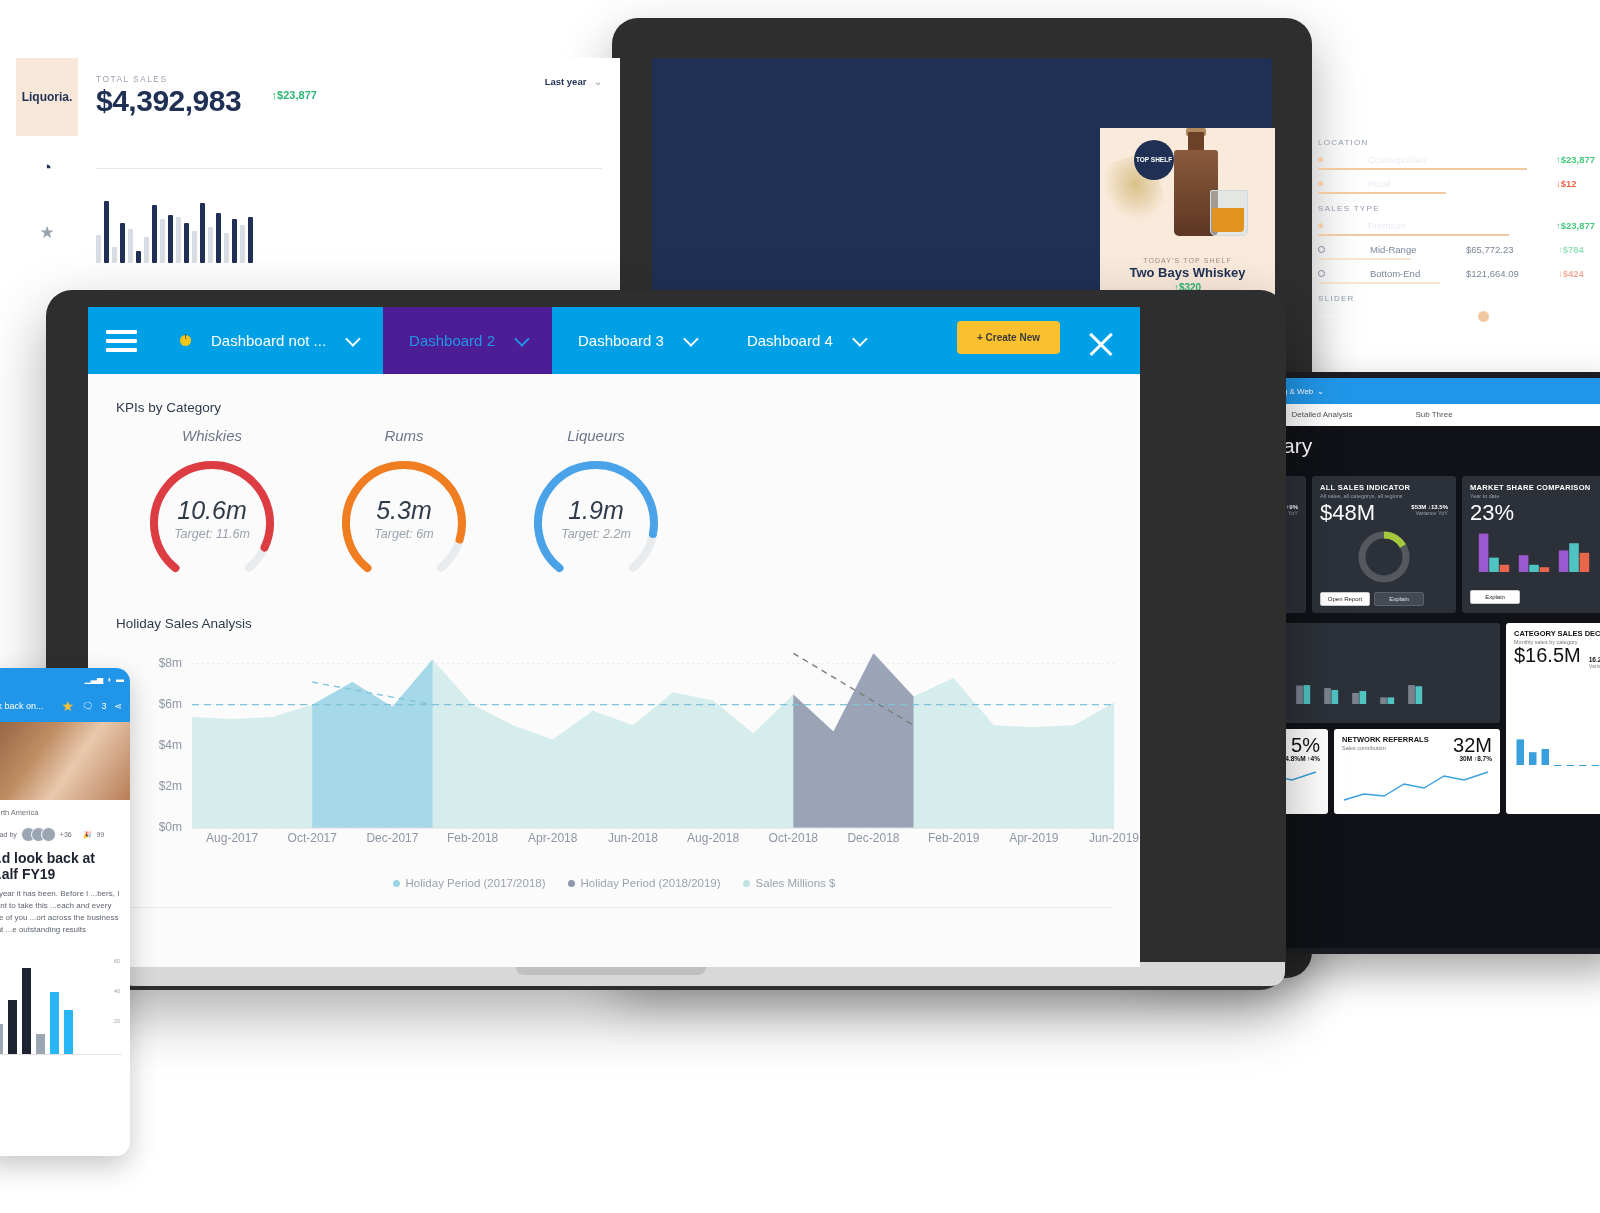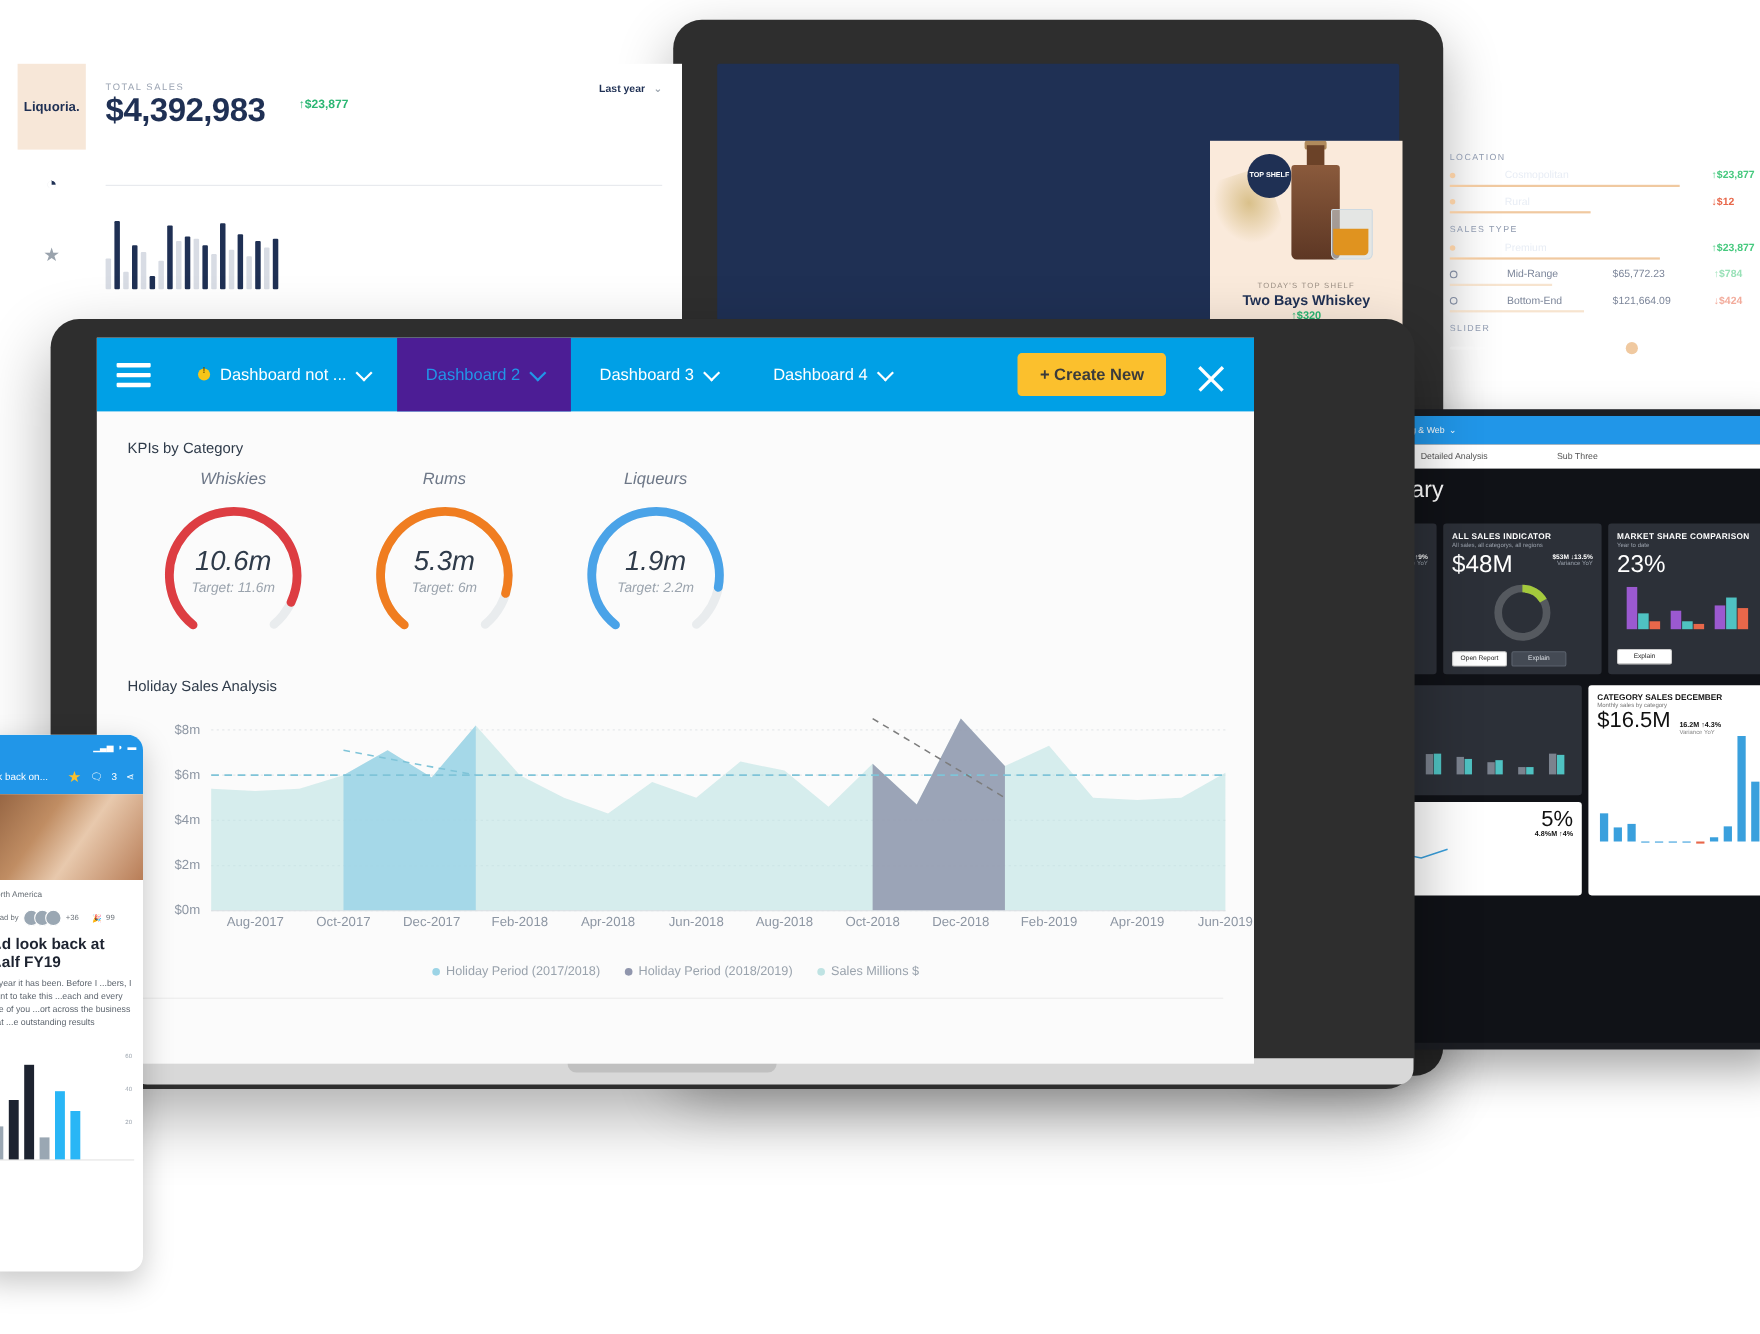--- a/index.html
+++ b/index.html
@@ -86,30 +86,30 @@
   #lap1-shell{left:46px;top:290px;width:1240px;height:700px;background:#2e2e2e;border-radius:26px;
      box-shadow:0 24px 60px rgba(0,0,0,.32);}
   #lap1-base{left:120px;top:962px;width:1165px;height:24px;background:#d8d8d8;border-radius:0 0 14px 14px;}
   #lap1-notch{left:516px;top:962px;width:190px;height:13px;background:#c0c0c0;border-radius:0 0 8px 8px;}
   #lap1-screen{left:88px;top:307px;width:1052px;height:660px;background:#fbfbfb;overflow:hidden;}
 
   
   #topbar{height:67px;background:#00a0e6;display:flex;align-items:stretch;position:relative;}
   #hamb{width:66px;display:flex;flex-direction:column;justify-content:center;align-items:center;gap:5px;cursor:pointer;}
   #hamb i{display:block;width:31px;height:4px;background:#fff;border-radius:1px;}
-  .tab{display:flex;align-items:center;justify-content:center;gap:9px;color:#fff;font-size:15px;
+  .tab{display:flex;align-items:center;justify-content:center;gap:20px;color:#fff;font-size:15px;
       padding:0 26px;cursor:pointer;white-space:nowrap;}
   .tab.active{background:#4c1d95;color:#2196e8;}
   .tab .warn{width:11px;height:11px;border-radius:50%;background:#f5c518;display:inline-block;
       position:relative;flex:none;}
   .tab .warn:after{content:"!";position:absolute;left:0;right:0;top:-3px;text-align:center;
       font-size:8px;color:#6b5200;font-weight:bold;}
   .chev{width:9px;height:9px;border-right:2.4px solid currentColor;border-bottom:2.4px solid currentColor;
       transform:rotate(45deg) translateY(-2px);display:inline-block;}
-  #createnew{position:absolute;right:80px;top:14px;background:#fbc02d;color:#3b3b3b;font-size:15px;
+  #createnew{position:absolute;right:80px;top:14px;background:#fbc02d;color:#3b3b3b;font-size:10px;
       font-weight:bold;border:none;border-radius:4px;padding:11px 20px;cursor:pointer;}
   #closebtn{position:absolute;right:24px;top:22px;width:30px;height:30px;cursor:pointer;}
   #closebtn:before,#closebtn:after{content:"";position:absolute;left:0;top:14px;width:30px;height:2.6px;background:#fff;}
   #closebtn:before{transform:rotate(45deg);} #closebtn:after{transform:rotate(-45deg);}
 
   
   #canvas{padding:26px 28px 0;}
   .panel-title{font-size:13.5px;color:#2f3b4a;margin:0 0 12px;}
   #gauges{display:flex;}
   .gauge{width:192px;text-align:center;font-style:italic;}
@@ -376,20 +376,35 @@
         <div class="mgrid" style="padding: 0px; margin-top: 6px;">
           <div class="lcard">
             <div style="display:flex;justify-content:space-between;align-items:flex-start">
               <div>
                 <div class="ct">MARKET GROWTH</div>
                 <div class="cs">Year on Year YTD</div>
               </div>
               <div style="text-align:right">
                 <div class="cv">5%</div>
                 <div style="font-size:6.5px;font-weight:bold;color:#111">4.8%M ↑4%</div>
+              </div>
+            </div>
+            <svg width="150" height="42" style="display:block;margin-top:4px">
+              <polyline points="2,34 22,28 42,30 62,18 82,22 102,10 122,14 146,6" fill="none" stroke="#3aa0dd" stroke-width="1.4"></polyline>
+            </svg>
+          </div>
+          <div class="lcard">
+            <div style="display:flex;justify-content:space-between;align-items:flex-start">
+              <div>
+                <div class="ct">NETWORK REFERRALS</div>
+                <div class="cs">Sales contribution</div>
+              </div>
+              <div style="text-align:right">
+                <div class="cv">32M</div>
+                <div style="font-size:6.5px;font-weight:bold;color:#111">30M ↑8.7%</div>
               </div>
             </div>
             <svg width="150" height="42" style="display:block;margin-top:4px">
               <polyline points="2,34 22,28 42,30 62,18 82,22 102,10 122,14 146,6" fill="none" stroke="#3aa0dd" stroke-width="1.4"></polyline>
             </svg>
           </div>
         </div>
       </div>
       <div class="lcard" style="flex: 1 1 0%;">
         <div class="ct">CATEGORY SALES DECEMBER</div>

